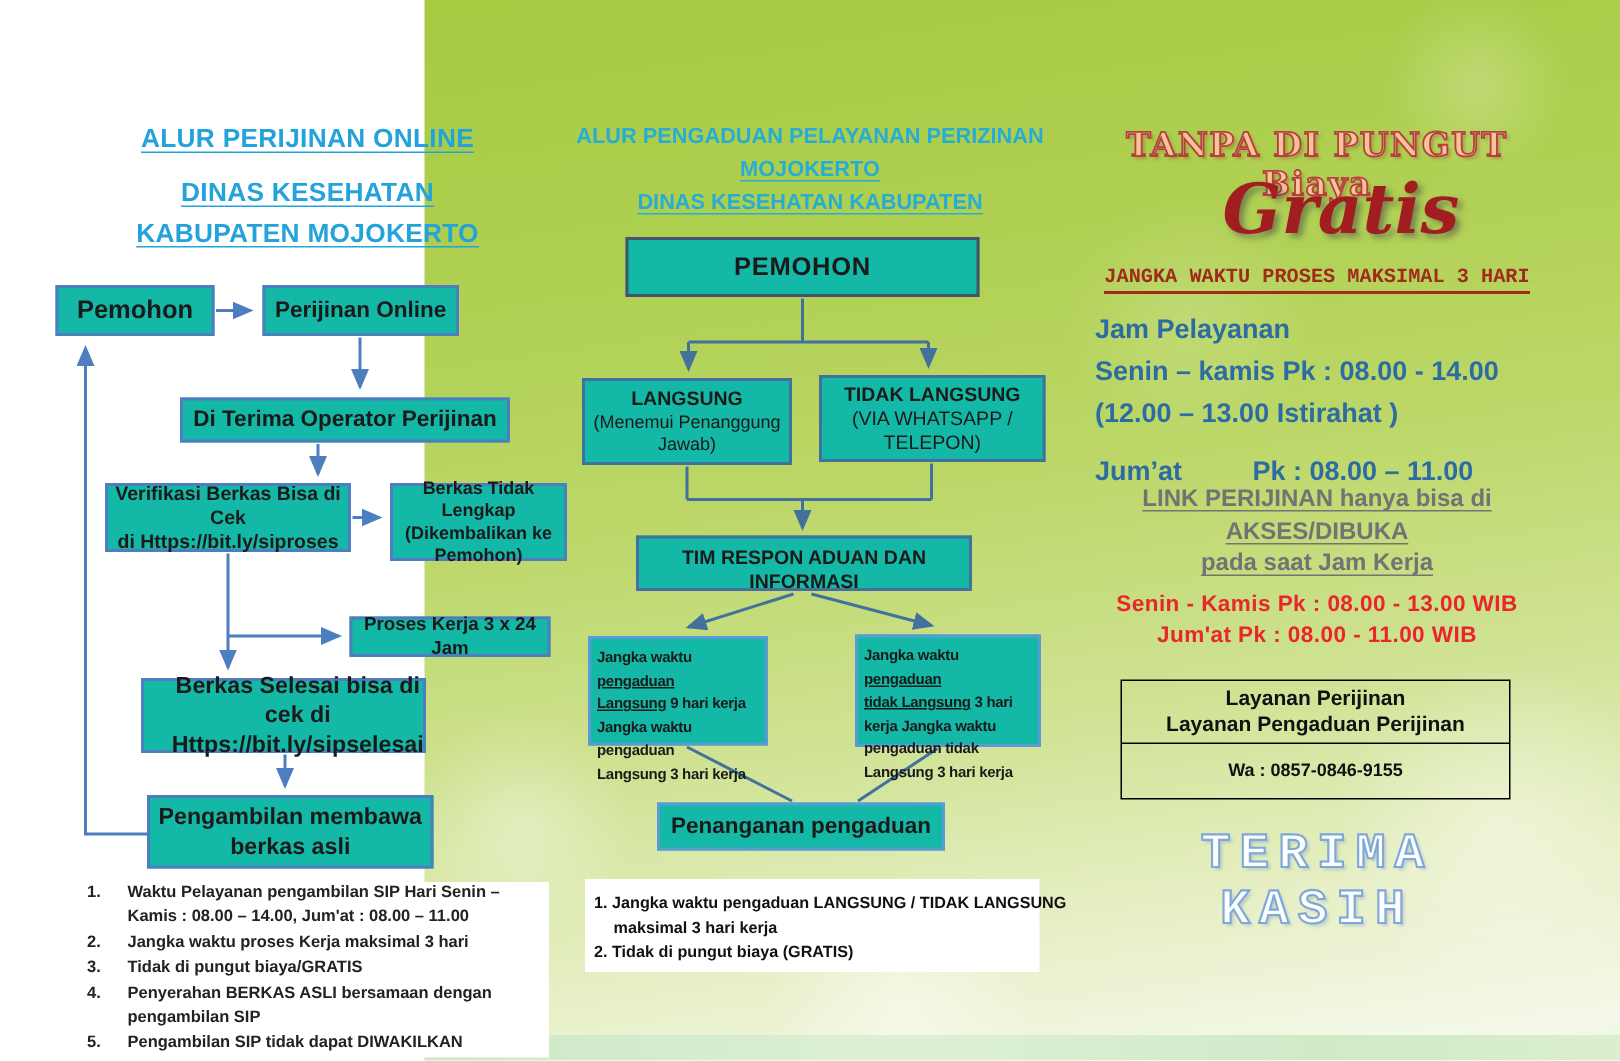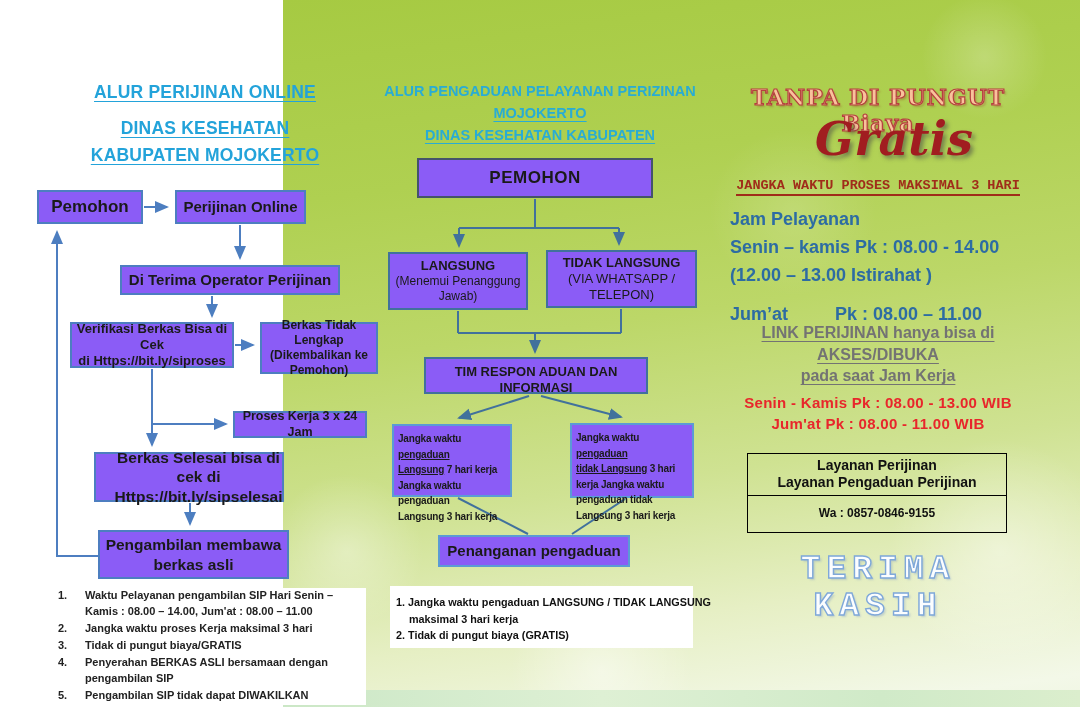--- a/index.html
+++ b/index.html
@@ -20,21 +20,21 @@
       linear-gradient(172deg, #a6ca42 0%, #afd051 25%, #bcd768 45%, #cfe292 65%, #e6efc4 82%, #f3f8e8 96%, #eff6e2 100%);
   }
   .bottom-strip{
     position:absolute;left:283px;top:690px;width:797px;height:17px;z-index:0;
     background:linear-gradient(90deg,#cbe7c6,#def0d4 40%,#d0eac8 75%,#dbeecd);
   }
   
   svg.connectors{position:absolute;left:0;top:0;z-index:1;pointer-events:none;}
   
   .fbox{
-    position:absolute;z-index:2;background:#8b5cf6;
+    position:absolute;z-index:2;background:#14b8a6;
     border:2px solid #4d7ec0;color:#1a1a1a;font-weight:bold;
     display:flex;flex-direction:column;align-items:center;justify-content:center;
     text-align:center;line-height:1.25;box-sizing:border-box;
   }
   
   #b-pemohon{left:37px;top:190px;width:106px;height:34px;font-size:17px;}
   #b-perijinan{left:175px;top:190px;width:131px;height:34px;font-size:15px;}
   #b-diterima{left:120px;top:265px;width:220px;height:30px;font-size:15px;}
   #b-verifikasi{left:70px;top:322px;width:164px;height:46px;font-size:13px;}
   #b-tidaklengkap{left:260px;top:322px;width:118px;height:52px;font-size:12px;}
@@ -241,21 +241,21 @@
   <span>TIDAK LANGSUNG</span>
   <span class="sub">(VIA WHATSAPP /</span>
   <span class="sub">TELEPON)</span>
 </div>
 <div class="fbox" id="m-tim">
   <span>TIM RESPON ADUAN DAN INFORMASI</span>
 </div>
 
 <div class="fbox" id="m-jwl">
   <span><span>Jangka waktu </span><span class="u">pengaduan</span></span>
-  <span><span class="u">Langsung</span><span> 7 hari kerja</span></span>
+  <span><span class="u">Langsung</span><span> 9 hari kerja</span></span>
   <span>Jangka waktu pengaduan</span>
   <span>Langsung 3 hari kerja</span>
 </div>
 <div class="fbox" id="m-jwr">
   <span><span>Jangka waktu </span><span class="u">pengaduan</span></span>
   <span><span class="u">tidak Langsung</span><span> 3 hari</span></span>
   <span>kerja Jangka waktu</span>
   <span>pengaduan tidak</span>
   <span>Langsung 3 hari kerja</span>
 </div>

